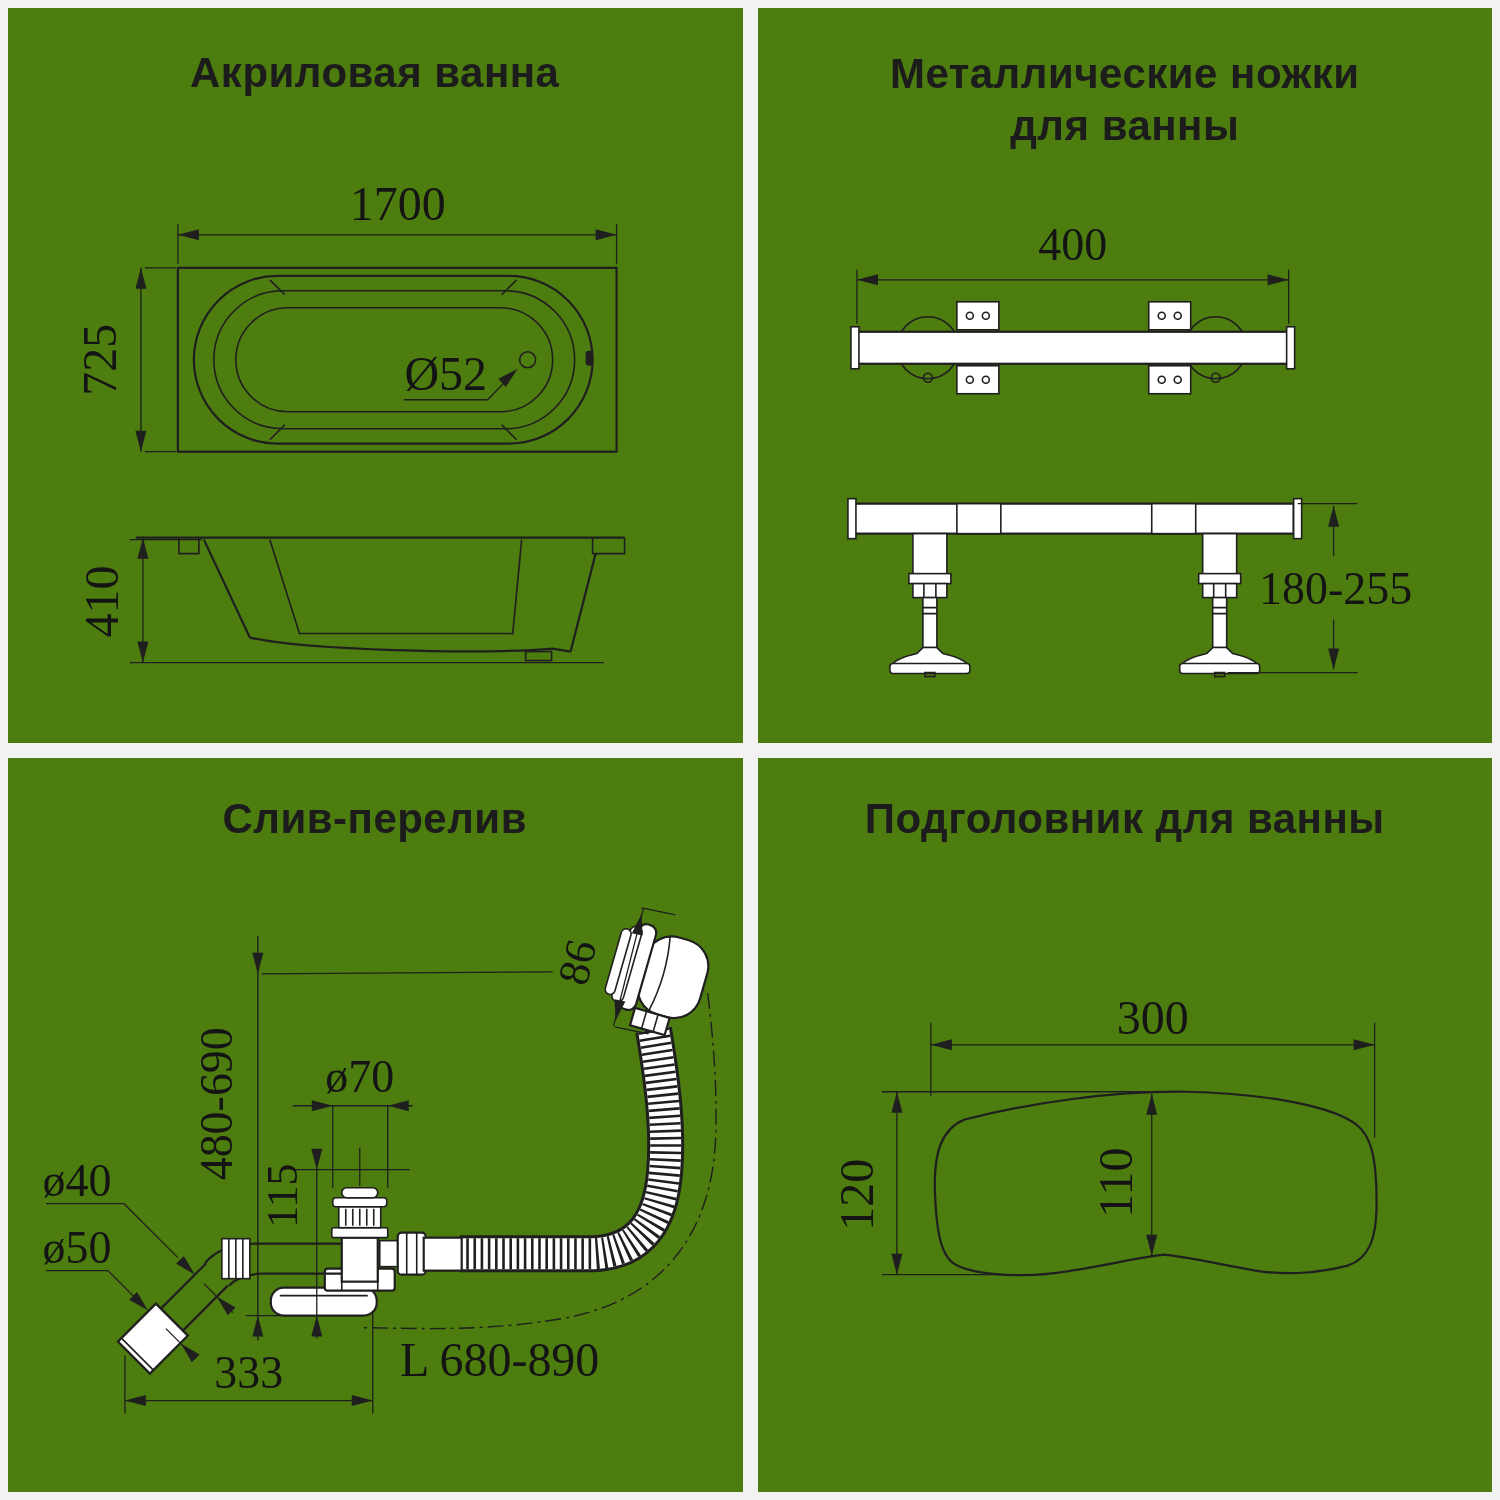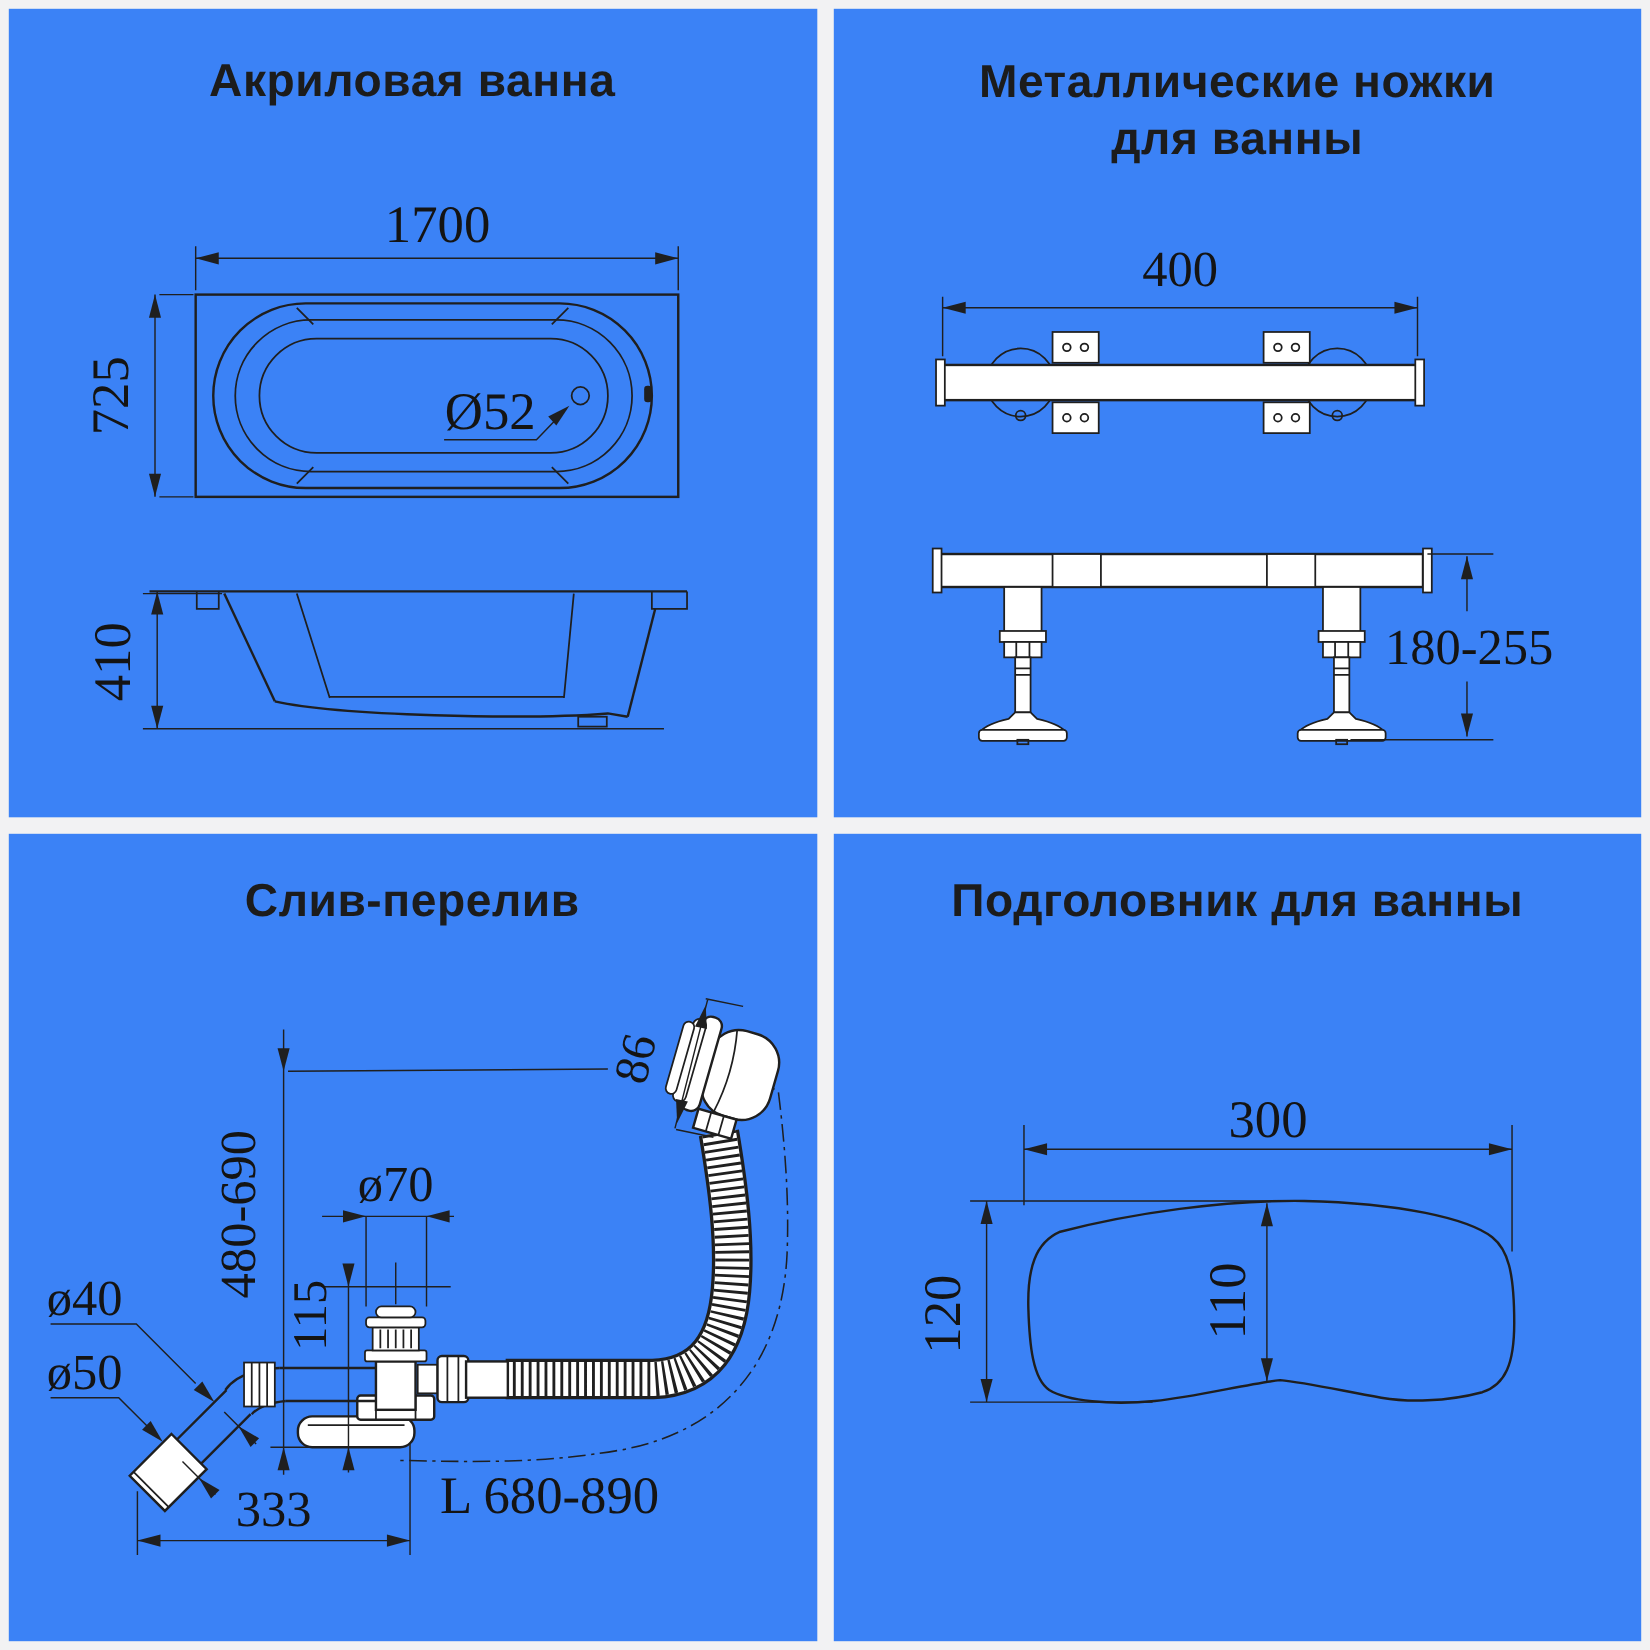--- a/index.html
+++ b/index.html
@@ -11,21 +11,21 @@
   }
   .grid{
     width:1500px;height:1500px;
     display:grid;
     grid-template-columns:1fr 1fr;
     grid-template-rows:1fr 1fr;
     gap:15px;
     padding:8px;
     box-sizing:border-box;
   }
-  .panel{background:#3b82f6;overflow:hidden;}
+  .panel{background:#4d7c0f;overflow:hidden;}
   .panel svg{width:100%;height:100%;display:block;}
 
   
   .t-title{font:600 42px "Liberation Sans",sans-serif;fill:#1c1c1c;letter-spacing:.5px;}
   .dtx{font:48px "Liberation Serif",serif;fill:#141414;}
   .dtx46{font:46px "Liberation Serif",serif;fill:#141414;}
   .dtx44{font:44px "Liberation Serif",serif;fill:#141414;}
   .ln{stroke:#1f1f1f;stroke-width:2.2;fill:none;}
   .ln16{stroke:#1f1f1f;stroke-width:1.6;fill:none;}
   .wf{stroke:#1f1f1f;stroke-width:2.2;fill:#ffffff;}

